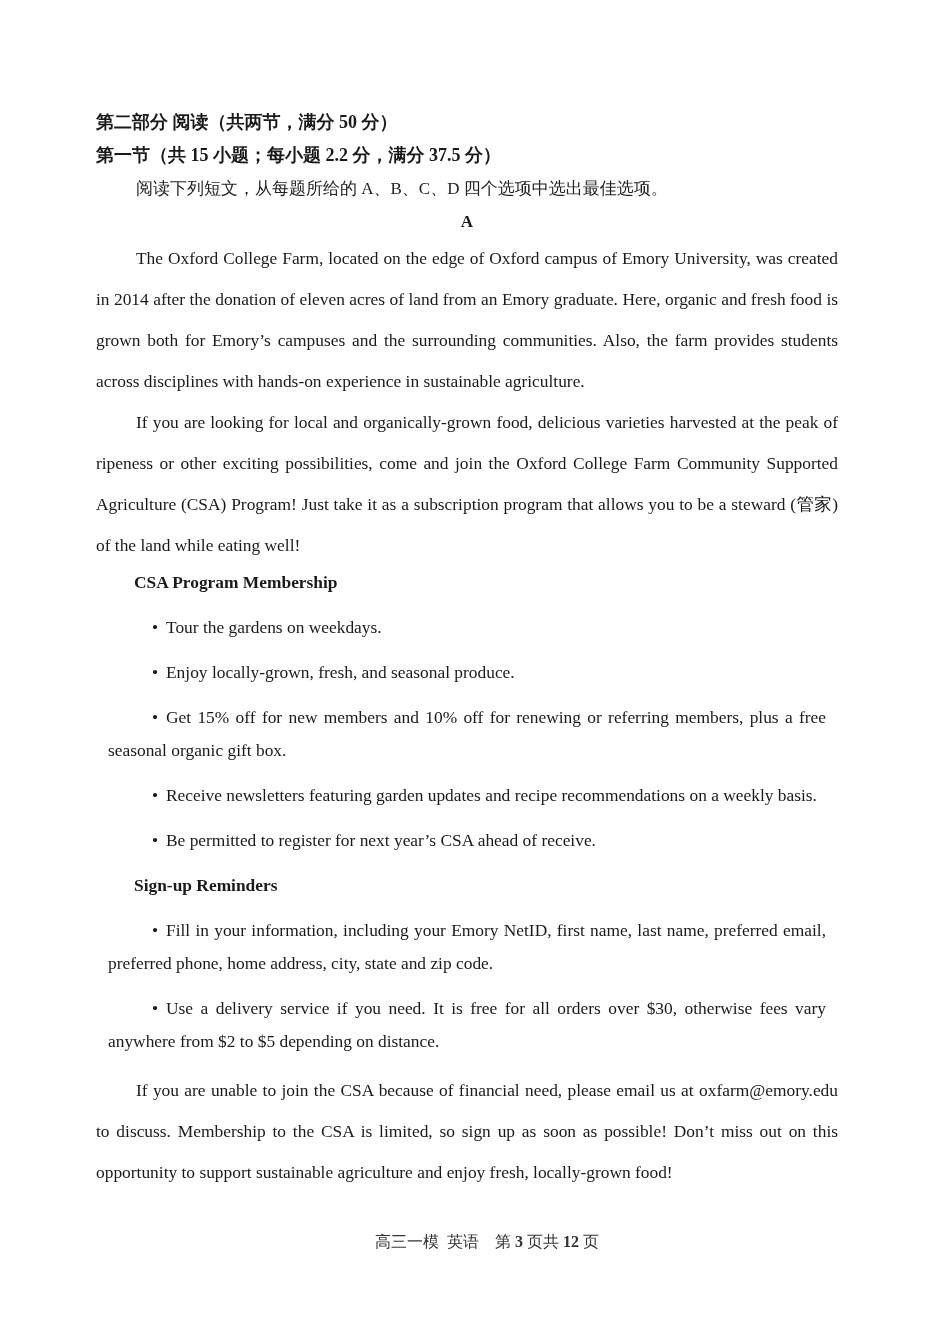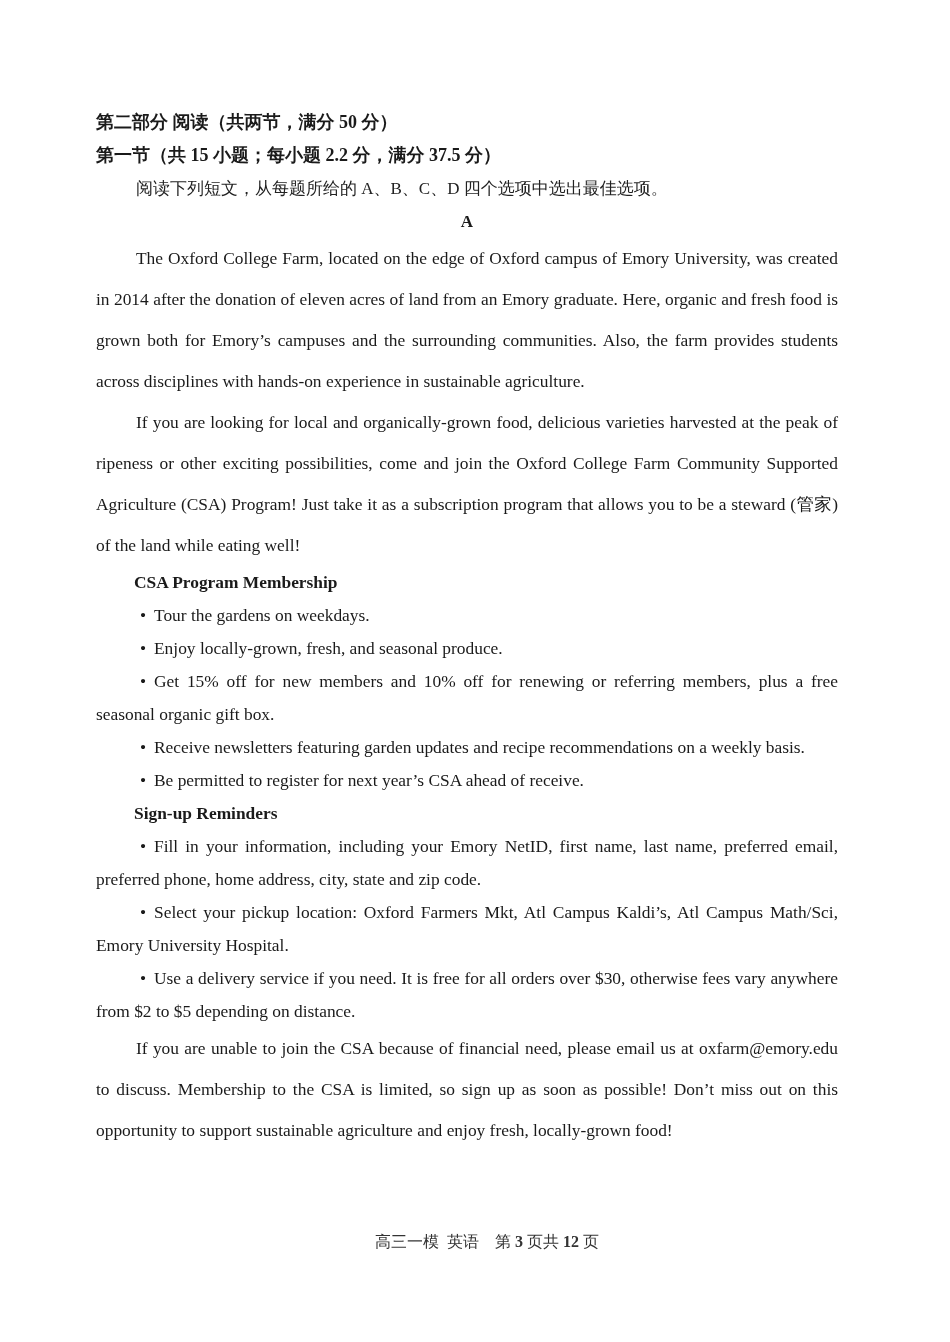--- a/index.html
+++ b/index.html
@@ -3,21 +3,21 @@
   <meta charset="utf-8">
   <style>
     html, body { margin: 0; padding: 0; background: #ffffff; }
     body { width: 950px; height: 1342px; position: relative; overflow: hidden; color: #1a1a1a; font-family: "Liberation Serif", "DejaVu Serif", serif; }
     .page { position: absolute; left: 96px; top: 106px; width: 742px; }
     .h-bold { font-weight: bold; font-size: 18px; line-height: 33px; height: 33px; white-space: nowrap; }
     .instr { font-size: 17px; line-height: 33px; height: 33px; text-indent: 40px; white-space: nowrap; color: #222; }
     .sec-letter { text-align: center; font-weight: bold; font-size: 17px; line-height: 33px; height: 33px; }
     .para { font-size: 17.4px; line-height: 41px; text-align: justify; text-indent: 40px; margin: 0; }
     .subhead { font-weight: bold; font-size: 17.4px; line-height: 33px; padding-left: 38px; margin: 0; }
-    .bullet { font-size: 17.4px; line-height: 33px; text-align: justify; text-indent: 44px; margin: 0; }
+    .bullet { font-size: 17.4px; line-height: 33px; text-align: justify; text-indent: 44px; margin: 12px; }
     .bullet .dot { display: inline-block; width: 14px; text-indent: 0; }
     .footer { position: absolute; left: 12px; width: 950px; top: 1228px; text-align: center; font-size: 16px; line-height: 28px; color: #333; white-space: pre; }
     .footer b { font-weight: bold; }
   </style>
 </head>
 <body>
 
 <div class="page">
   <div class="h-bold">第二部分 阅读（共两节，满分 50 分）</div>
   <div class="h-bold">第一节（共 15 小题；每小题 2.2 分，满分 37.5 分）</div>
@@ -32,20 +32,19 @@
     <p class="bullet"><span class="dot">•</span><span>Tour the gardens on weekdays.</span></p>
     <p class="bullet"><span class="dot">•</span><span>Enjoy locally-grown, fresh, and seasonal produce.</span></p>
     <p class="bullet"><span class="dot">•</span><span>Get 15% off for new members and 10% off for renewing or referring members, plus a free seasonal organic gift box.</span></p>
     <p class="bullet"><span class="dot">•</span><span>Receive newsletters featuring garden updates and recipe recommendations on a weekly basis.</span></p>
     <p class="bullet"><span class="dot">•</span><span>Be permitted to register for next year’s CSA ahead of receive.</span></p>
   </div>
 
   <p class="subhead">Sign-up Reminders</p>
   <div>
     <p class="bullet"><span class="dot">•</span><span>Fill in your information, including your Emory NetID, first name, last name, preferred email, preferred phone, home address, city, state and zip code.</span></p>
-    <p class="bullet"><span class="dot">•</span><span>Select your pickup location: Oxford Farmers Mkt, Atl Campus Kaldi’s, Atl Campus Math/Sci, Emory University Hospital.</span></p>
     <p class="bullet"><span class="dot">•</span><span>Use a delivery service if you need. It is free for all orders over $30, otherwise fees vary anywhere from $2 to $5 depending on distance.</span></p>
   </div>
 
   <p class="para">If you are unable to join the CSA because of financial need, please email us at oxfarm@emory.edu to discuss. Membership to the CSA is limited, so sign up as soon as possible! Don’t miss out on this opportunity to support sustainable agriculture and enjoy fresh, locally-grown food!</p>
 </div>
 
 <div class="footer"><span>高三一模  英语</span>    <span>第</span> <b>3</b> <span>页共</span> <b>12</b> <span>页</span></div>
 
 </body></html>

